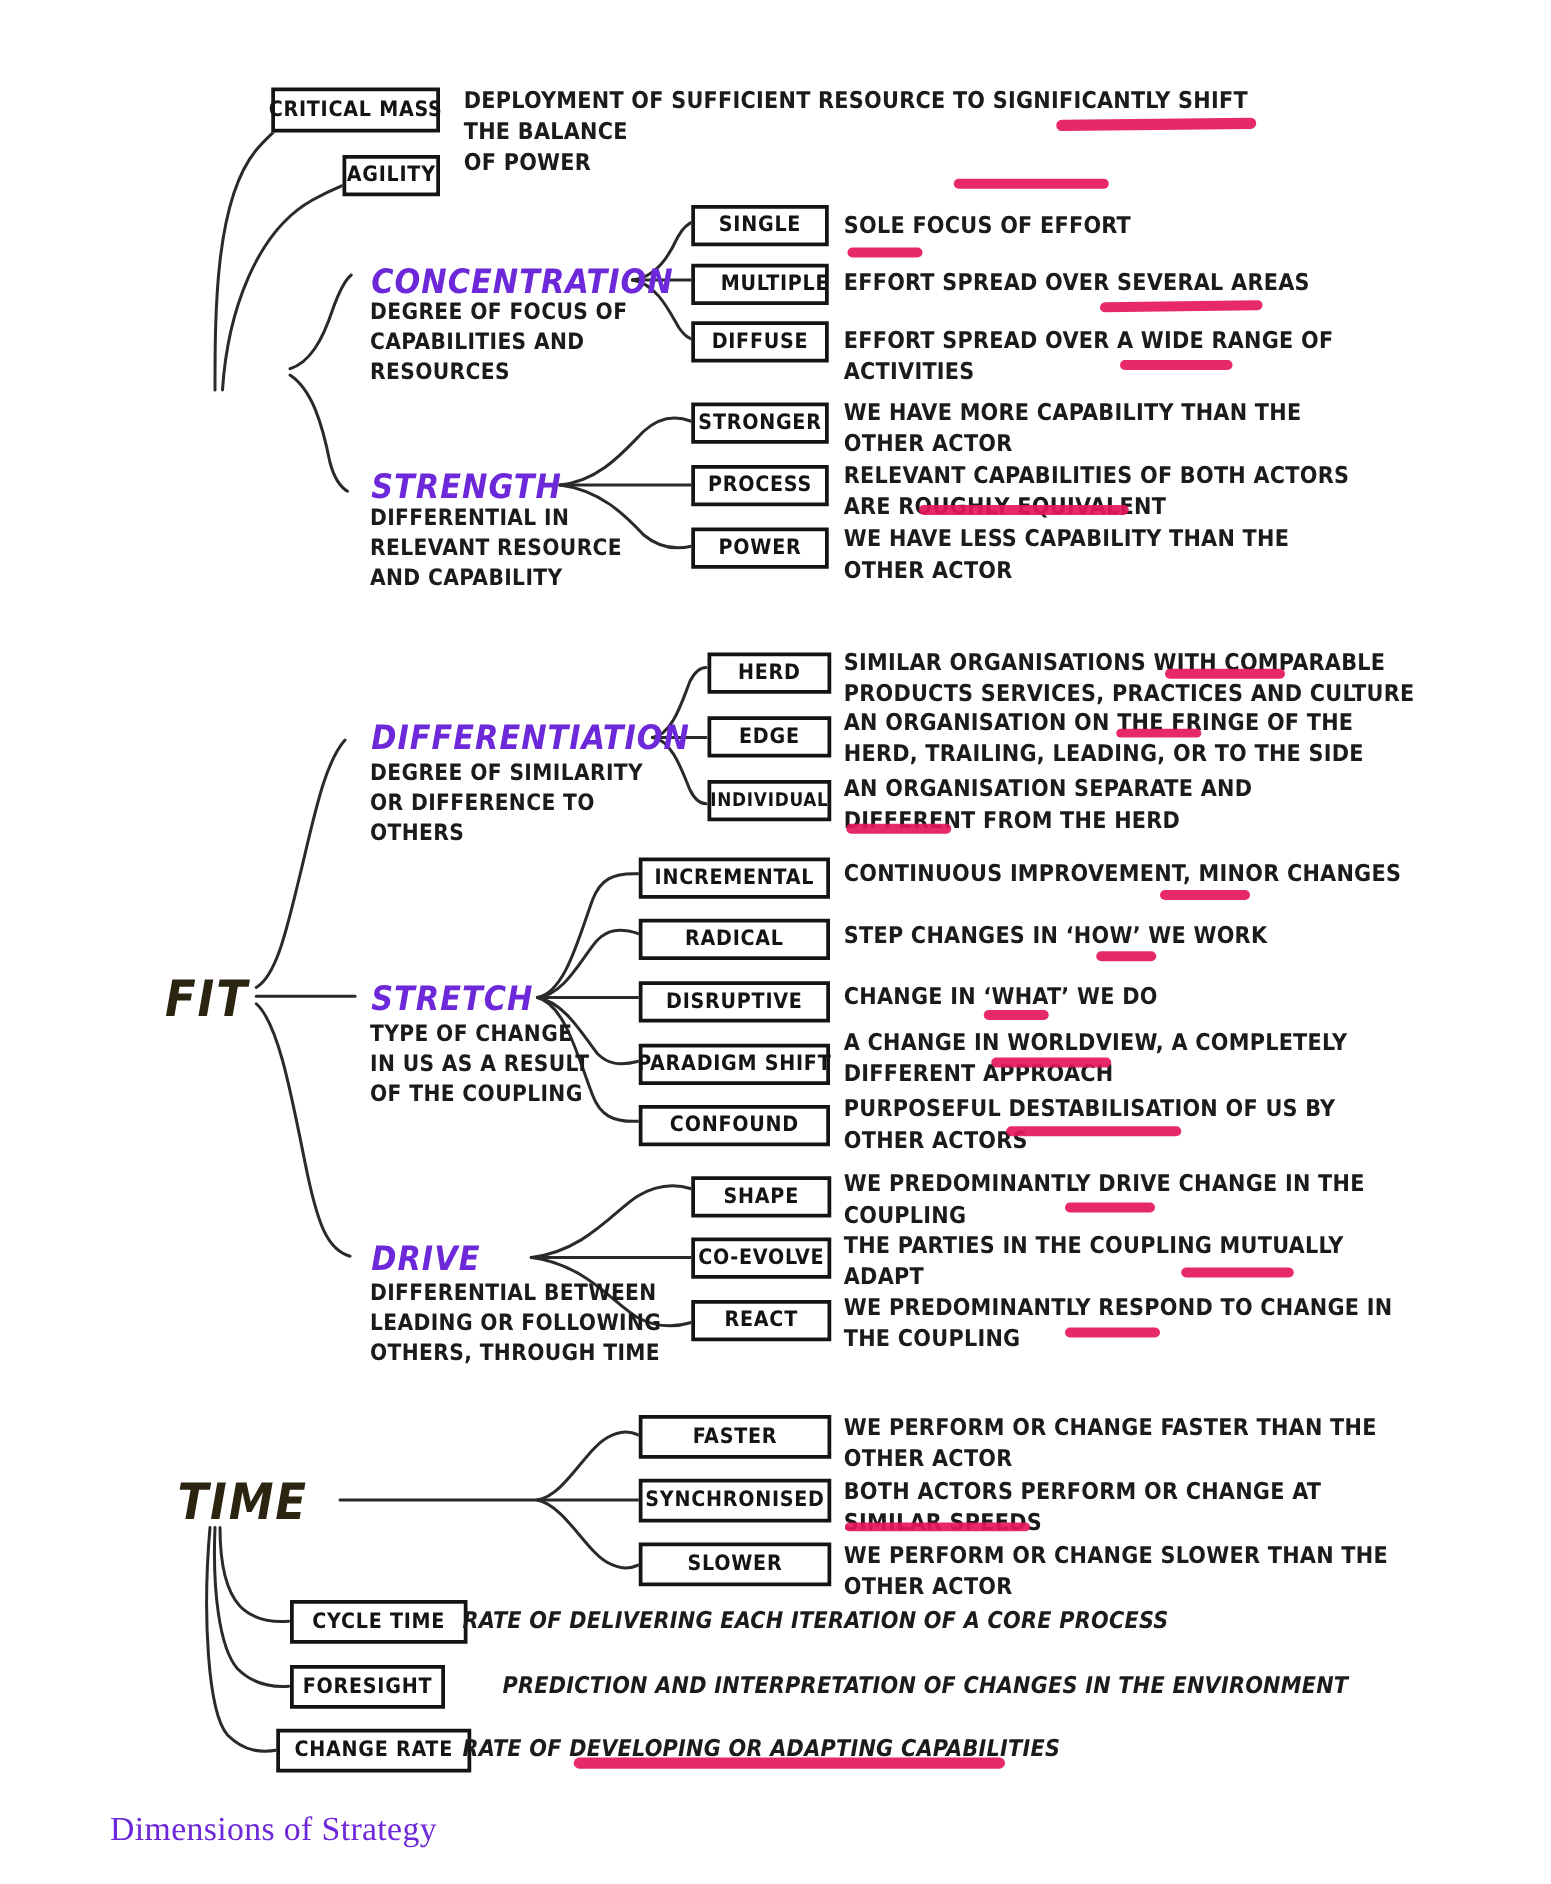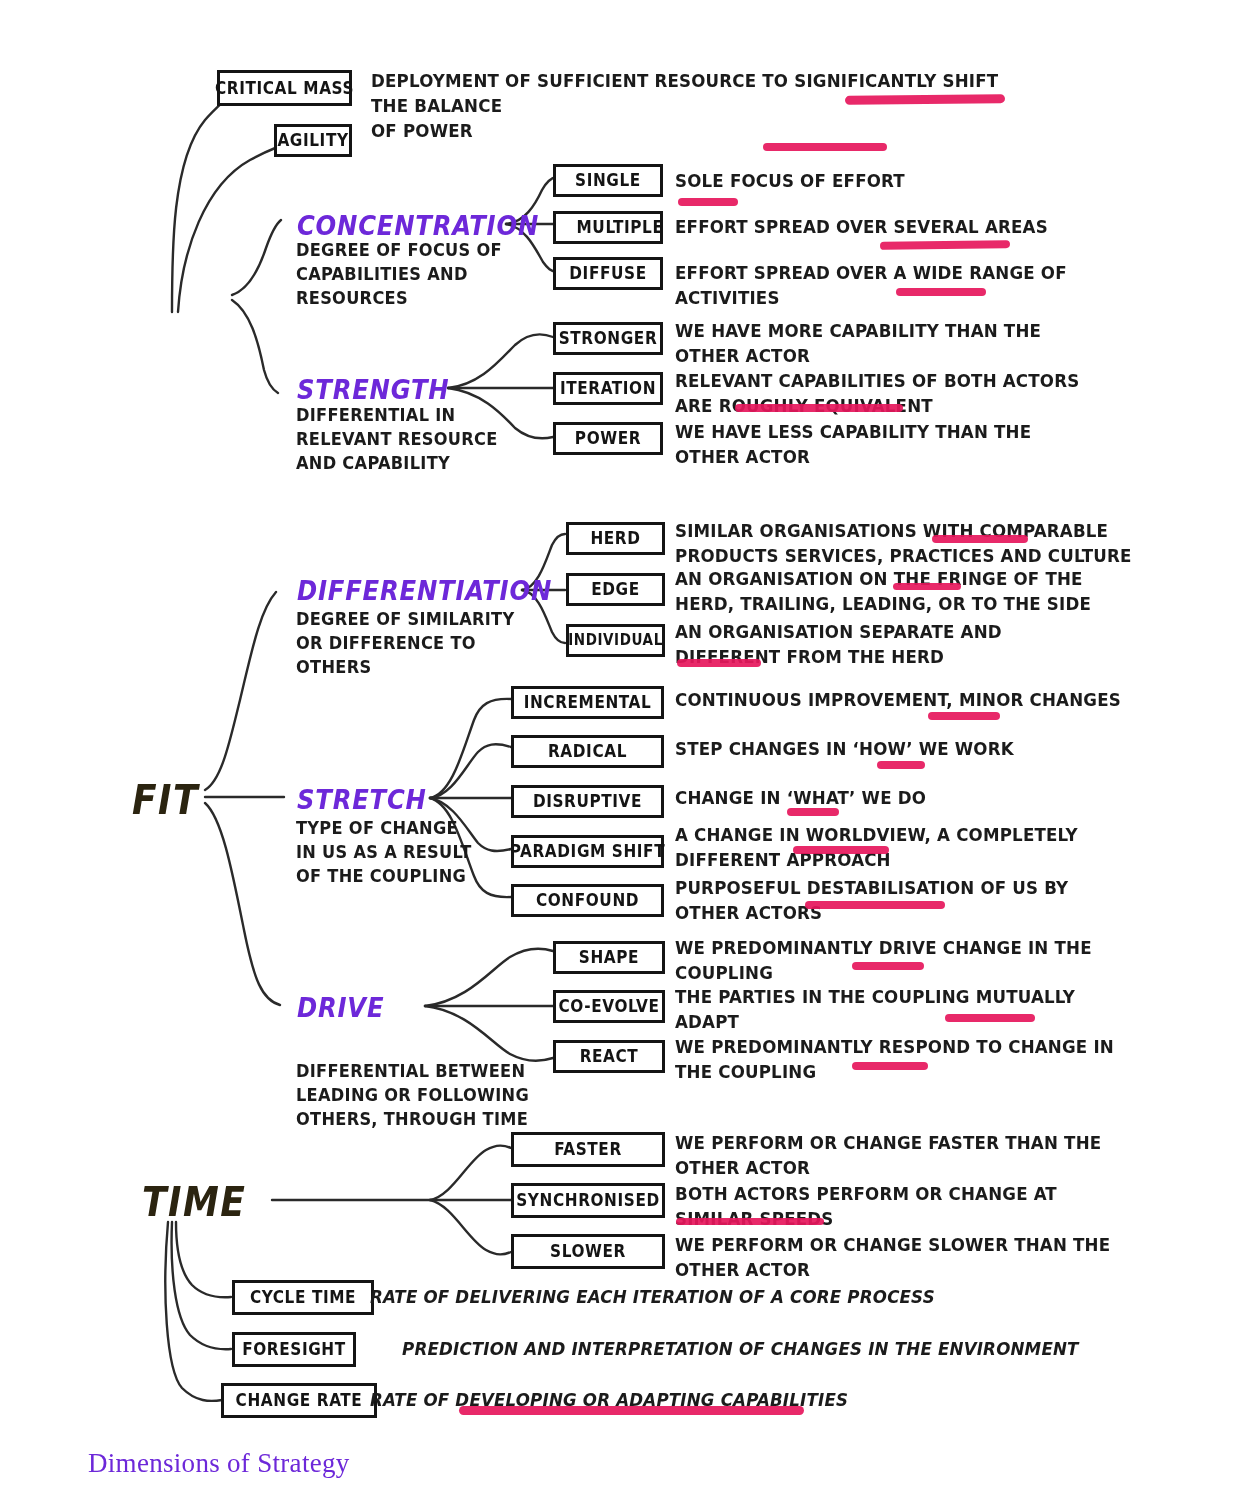--- a/index.html
+++ b/index.html
@@ -143,21 +143,21 @@
 RELEVANT RESOURCE
 AND CAPABILITY</div>
 
   <div class="box" style="left:553px;top:322px;width:110px;height:33px;">
       <span>STRONGER</span>
     </div>
   <div class="desc" style="left:675px;top:318px;width:560px;">WE HAVE MORE CAPABILITY THAN THE
 OTHER ACTOR</div>
 
   <div class="box" style="left:553px;top:372px;width:110px;height:33px;">
-      <span>ITERATION</span>
+      <span>PROCESS</span>
     </div>
   <div class="desc" style="left:675px;top:368px;width:560px;">RELEVANT CAPABILITIES OF BOTH ACTORS
 ARE ROUGHLY EQUIVALENT</div>
 
   <div class="box" style="left:553px;top:422px;width:110px;height:33px;">
       <span>POWER</span>
     </div>
   <div class="desc" style="left:675px;top:419px;width:560px;">WE HAVE LESS CAPABILITY THAN THE
 OTHER ACTOR</div>
 
@@ -220,21 +220,21 @@
 
   <div class="box" style="left:511px;top:884px;width:153px;height:33px;">
       <span>CONFOUND</span>
     </div>
   <div class="desc" style="left:675px;top:875px;width:570px;">PURPOSEFUL DESTABILISATION OF US BY
 OTHER ACTORS</div>
 
   <div class="branch" style="left:283px;top:992px;">
     <span class="hl">DRIVE</span>
   </div>
-  <div class="subdesc" style="left:296px;top:1023px;width:250px;margin-top:36px;">DIFFERENTIAL BETWEEN
+  <div class="subdesc" style="left:296px;top:1023px;width:250px;">DIFFERENTIAL BETWEEN
 LEADING OR FOLLOWING
 OTHERS, THROUGH TIME</div>
 
   <div class="box" style="left:553px;top:941px;width:112px;height:33px;">
       <span>SHAPE</span>
     </div>
   <div class="desc" style="left:675px;top:935px;width:570px;">WE PREDOMINANTLY DRIVE CHANGE IN THE
 COUPLING</div>
 
   <div class="box" style="left:553px;top:990px;width:112px;height:33px;">

